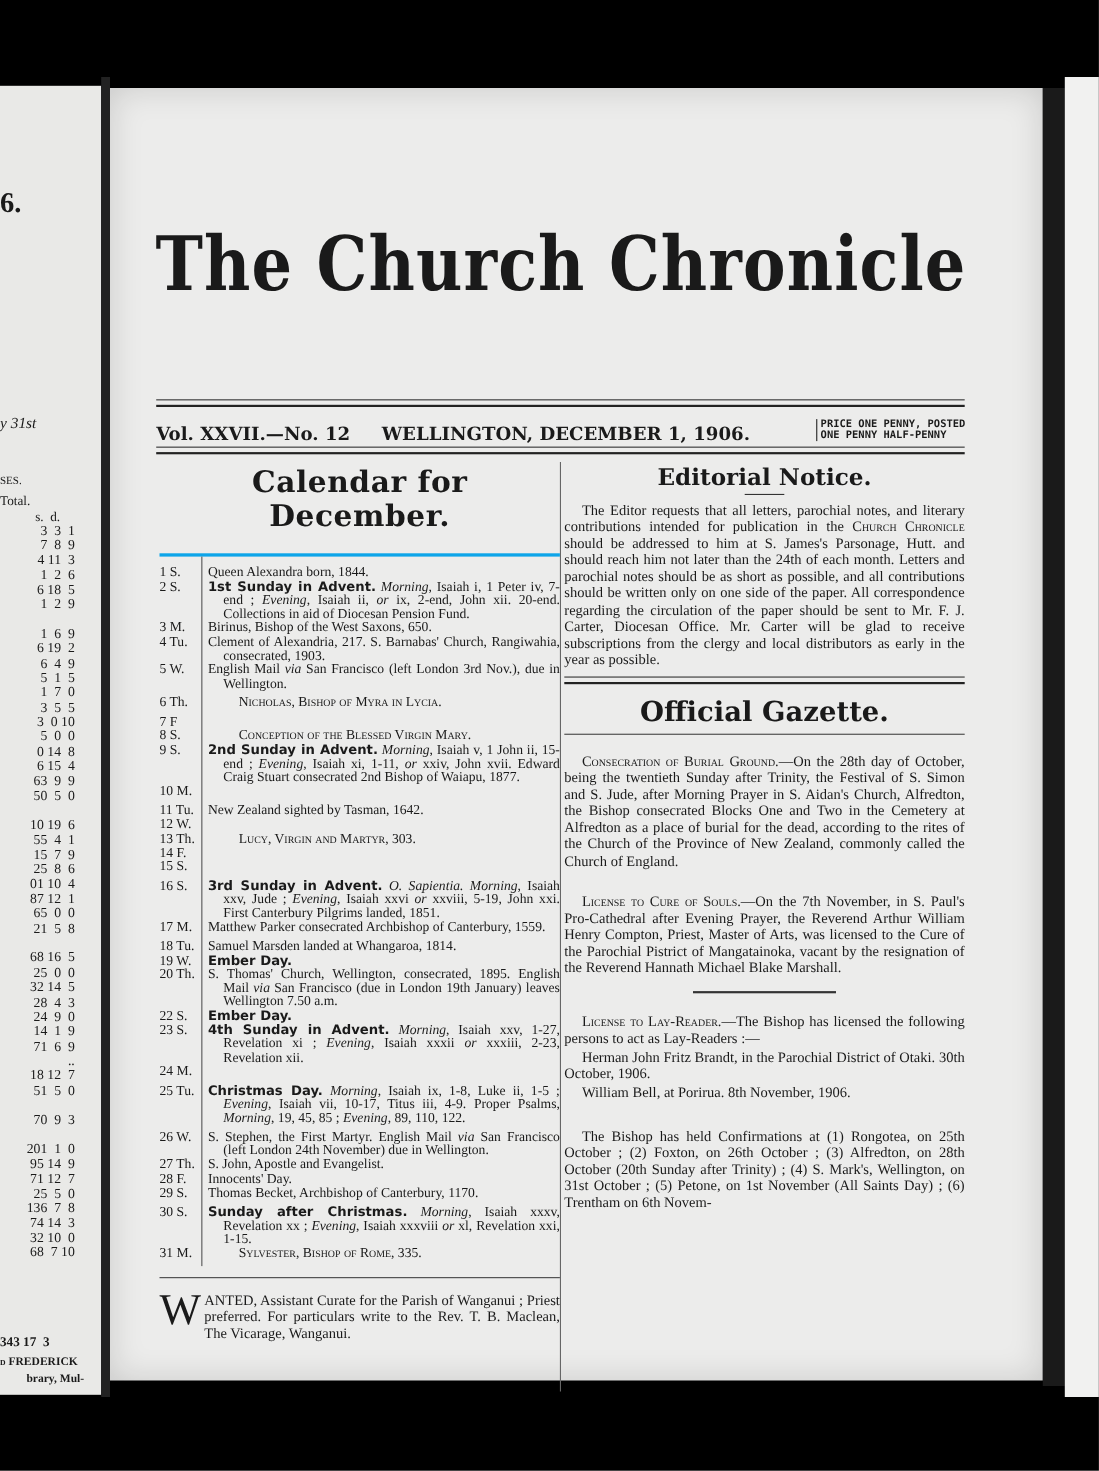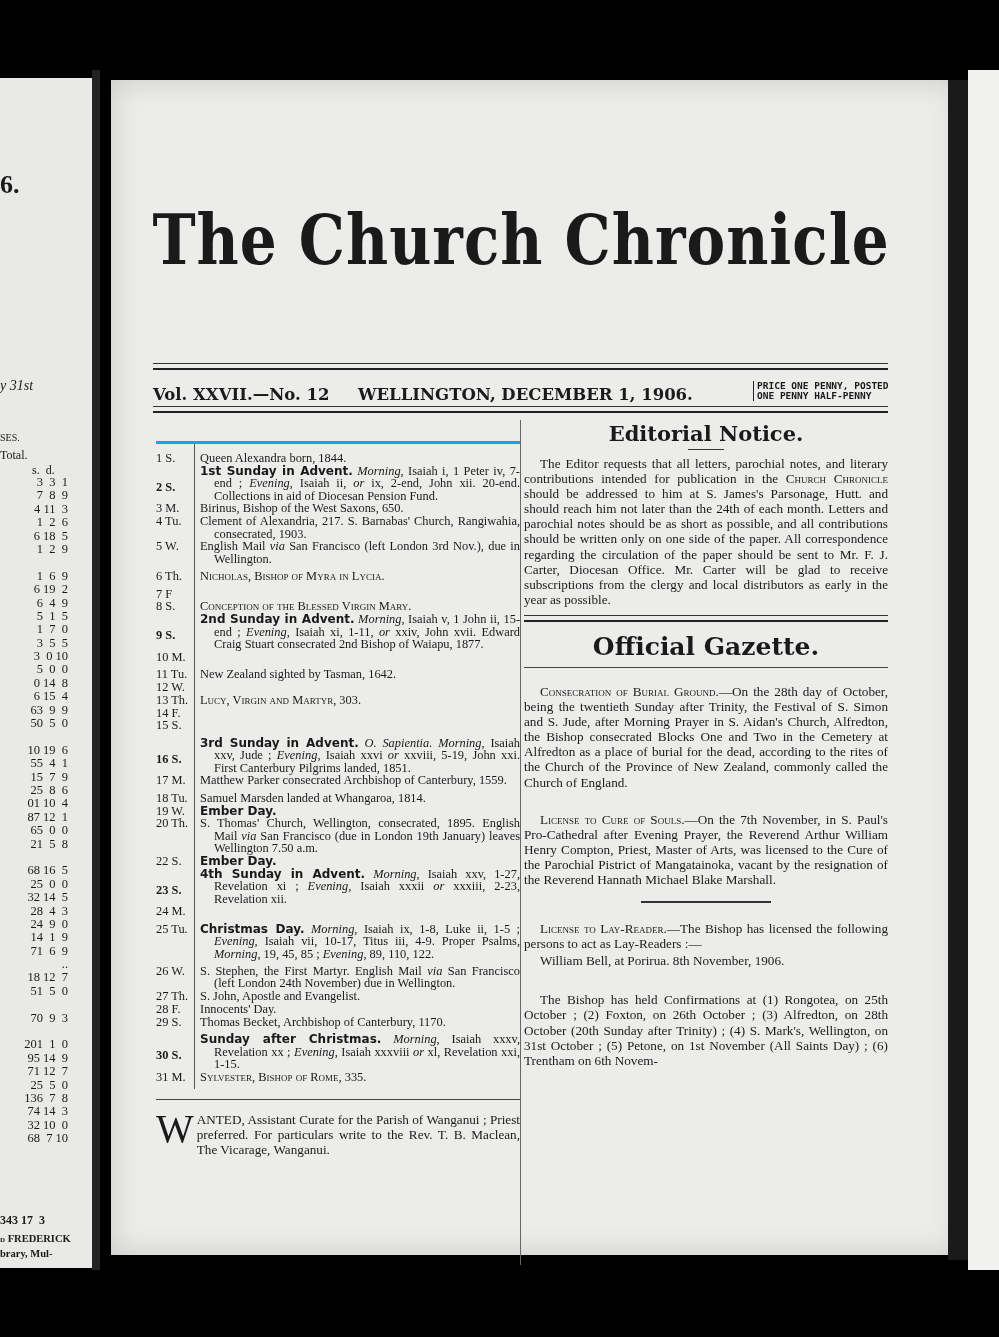--- a/index.html
+++ b/index.html
@@ -10,21 +10,21 @@
   .left-page {
     position: absolute; left: 0; top: 78px; width: 92px; height: 1190px;
     background: #e9e9e7; overflow: hidden;
   }
   .left-page .frag { position: absolute; font-size: 12px; white-space: pre; font-family: "Liberation Serif", serif; }
   .left-page .big { font-size: 26px; font-weight: bold; }
   .left-page .nums { position: absolute; left: 0; width: 68px; font-family: "Liberation Serif", serif; font-size: 12.5px; line-height: 13.4px; }
   .left-page .nums .row { text-align: right; white-space: pre; height: 13.4px; }
   .gutter { position: absolute; left: 92px; top: 70px; width: 8px; height: 1200px; background: #222; }
   .page {
-    position: absolute; left: 111px; top: 80px; width: 848px; height: 1175px;
+    position: absolute; left: 100px; top: 80px; width: 848px; height: 1175px;
     background: #ececeb; box-shadow: inset 0 0 30px rgba(0,0,0,0.15);
   }
   .right-edge { position: absolute; left: 948px; top: 80px; width: 20px; height: 1180px; background: #1a1a1a; }
   .right-strip { position: absolute; left: 968px; top: 70px; width: 31px; height: 1200px; background: #f1f1f0; }
   .masthead { position: absolute; left: 40px; top: 118px; width: 740px; text-align: center; }
   .title {
     font-family: "DejaVu Serif", serif; font-size: 58px; font-weight: bold; letter-spacing: 1px;
     line-height: 72px; transform: scaleY(1.18); transform-origin: top center;
   }
   .subtitle { font-family: "DejaVu Serif", serif; font-size: 30px; font-weight: bold; margin-top: 10px; }
@@ -34,25 +34,25 @@
   .issue-line span { position: absolute; white-space: nowrap; }
   .price { font-family: "DejaVu Sans Mono", monospace; font-size: 9.5px; font-weight: bold; line-height: 10px; border-left: 1.5px solid #222; padding-left: 3px; }
   .col-left { position: absolute; left: 45px; top: 343px; width: 364px; }
   .col-right { position: absolute; left: 413px; top: 335px; width: 364px; }
   .col-divider { position: absolute; left: 409px; top: 340px; height: 845px; border-left: 1px solid #666; }
   .blackletter-head { font-family: "DejaVu Serif", serif; font-weight: bold; font-size: 27px; text-align: center; letter-spacing: 0.5px; }
   .cal { position: relative; margin-top: 18px; border-top: 3px solid #0ea5e9; padding-top: 8px; }
   .cal-divider { position: absolute; left: 38px; top: 0; bottom: -6px; border-left: 1px solid #555; }
   .cal-row { display: flex; font-family: "Liberation Serif", serif; font-size: 12.4px; line-height: 12.4px; margin-bottom: 0.4px; }
   .cal-day { width: 34px; flex: none; white-space: nowrap; }
-  .cal-day.sun { font-weight: bold; margin-top: 16px; }
+  .cal-day.sun { font-weight: normal; }
   .cal-text { flex: 1; padding-left: 10px; text-align: justify; text-indent: -14px; padding-left: 24px; }
   .cal-text .b { font-family: "DejaVu Sans", sans-serif; font-weight: bold; font-size: 12px; }
   .cal-text .i { font-style: italic; }
-  .cal-text .sc { font-variant: small-caps; }
+  .cal-text .sc { font-variant: small-caps; margin-left: 28px; }
   .wanted-rule { margin-top: 16px; border-top: 1px solid #444; }
   .wanted { margin-top: 12px; font-family: "Liberation Serif", serif; font-size: 13.2px; line-height: 15px; text-align: justify; }
   .wanted .drop { float: left; font-size: 40px; line-height: 32px; margin-right: 3px; margin-top: 1px; }
   .section-title { font-family: "DejaVu Serif", serif; font-weight: bold; font-size: 21px; text-align: center; margin-top: 6px; }
   .short-rule { width: 36px; margin: 3px auto 6px; border-top: 1px solid #333; }
   .para { font-family: "Liberation Serif", serif; font-size: 13.2px; line-height: 15.1px; text-align: justify; text-indent: 16px; margin: 0; }
   .para .sc { font-variant: small-caps; }
   .official-head { font-family: "DejaVu Serif", serif; font-weight: bold; font-size: 25px; text-align: center; margin: 10px 0 6px; }
   .thin-rule { border-top: 1px solid #444; }
   .mid-rule { width: 130px; margin: 14px auto 18px; border-top: 2px solid #333; }
@@ -115,21 +115,21 @@
       <div class="row">71 12  7</div>
       <div class="row">25  5  0</div>
       <div class="row">136  7  8</div>
       <div class="row">74 14  3</div>
       <div class="row">32 10  0</div>
       <div class="row">68  7 10</div>
     </div>
 
   <div class="frag" style="left:0;top:1135px;font-weight:bold;">343 17  3</div>
   <div class="frag" style="left:0;top:1155px;font-size:10.5px;font-variant:small-caps;font-weight:bold;">d FREDERICK</div>
-  <div class="frag" style="left:0;top:1170px;font-size:10.5px;font-weight:bold;">brary, Mul-</div>
+  <div class="frag" style="left:0;top:1170px;font-size:10.5px;font-weight:bold;padding-left:24px;">brary, Mul-</div>
 </div>
 <div class="gutter"></div>
 
 <div class="page">
   <div class="masthead">
     <div class="title">The Church Chronicle</div>
   </div>
 
   <div class="rule-double" style="left:42px;top:283px;width:735px;"></div>
 
@@ -139,20 +139,21 @@
     <span class="price" style="left:600px;top:-4px;">
       <span style="position:static;display:block;">PRICE ONE PENNY, POSTED</span>
       <span style="position:static;display:block;">ONE  PENNY  HALF-PENNY</span>
     </span>
   </div>
 
   <div class="rule-double" style="left:42px;top:326px;width:735px;"></div>
   <div class="col-divider"></div>
 
   <div class="col-left">
+    <div class="blackletter-head">Calendar for December.</div>
     <div class="cal" id="calendar">
       <div class="cal-divider"></div>
     <div class="cal-row">
           <div class="cal-day">1 S.</div>
           <div class="cal-text"><span>Queen Alexandra born, 1844.</span></div>
         </div>
         <div class="cal-row">
           <div class="cal-day sun">2 S.</div>
           <div class="cal-text"><span class="b">1st Sunday in Advent.</span><span>  </span><span class="i">Morning</span><span>, Isaiah i, 1 Peter iv, 7-end ; </span><span class="i">Evening</span><span>, Isaiah ii, </span><span class="i">or</span><span> ix, 2-end, John xii. 20-end.  Collections in aid of Diocesan Pension Fund.</span></div>
         </div>
@@ -284,20 +285,21 @@
     <div class="rule-double" style="position:relative;margin-top:8px;width:364px;"></div>
     <div class="official-head">Official Gazette.</div>
     <div class="thin-rule"></div>
     <div class="spacer"></div>
 
     <p class="para"><span class="sc">Consecration of Burial Ground.</span><span>—On the 28th day of October, being the twentieth Sunday after Trinity, the Festival of S. Simon and S. Jude, after Morning Prayer in S. Aidan's Church, Alfredton, the Bishop consecrated Blocks One and Two in the Cemetery at Alfredton as a place of burial for the dead, according to the rites of the Church of the Province of New Zealand, commonly called the Church of England.</span></p>
     <div class="spacer" style="height:22px;"></div>
     <p class="para"><span class="sc">License to Cure of Souls.</span><span>—On the 7th November, in S. Paul's Pro-Cathedral after Evening Prayer, the Reverend Arthur William Henry Compton, Priest, Master of Arts, was licensed to the Cure of the Parochial Pistrict of Mangatainoka, vacant by the resignation of the Reverend Hannath Michael Blake Marshall.</span></p>
     <div class="mid-rule"></div>
     <p class="para"><span class="sc">License to Lay-Reader.</span><span>—The Bishop has licensed the following persons to act as Lay-Readers :—</span></p>
+    <p class="para" style="margin-top:2px;">Herman John Fritz Brandt, in the Parochial District of Otaki.     30th October, 1906.</p>
     <p class="para" style="margin-top:2px;">William Bell, at Porirua.     8th November, 1906.</p>
     <div class="spacer" style="height:24px;"></div>
     <p class="para">The Bishop has held Confirmations at (1) Rongotea, on 25th October ; (2) Foxton, on 26th October ; (3) Alfredton, on 28th October (20th Sunday after Trinity) ;  (4) S. Mark's, Wellington, on 31st October ;  (5) Petone, on 1st November (All Saints Day) ;  (6) Trentham on 6th Novem-</p>
   </div>
 </div>
 
 <div class="right-edge"></div>
 <div class="right-strip"></div>
 
 </body></html>

